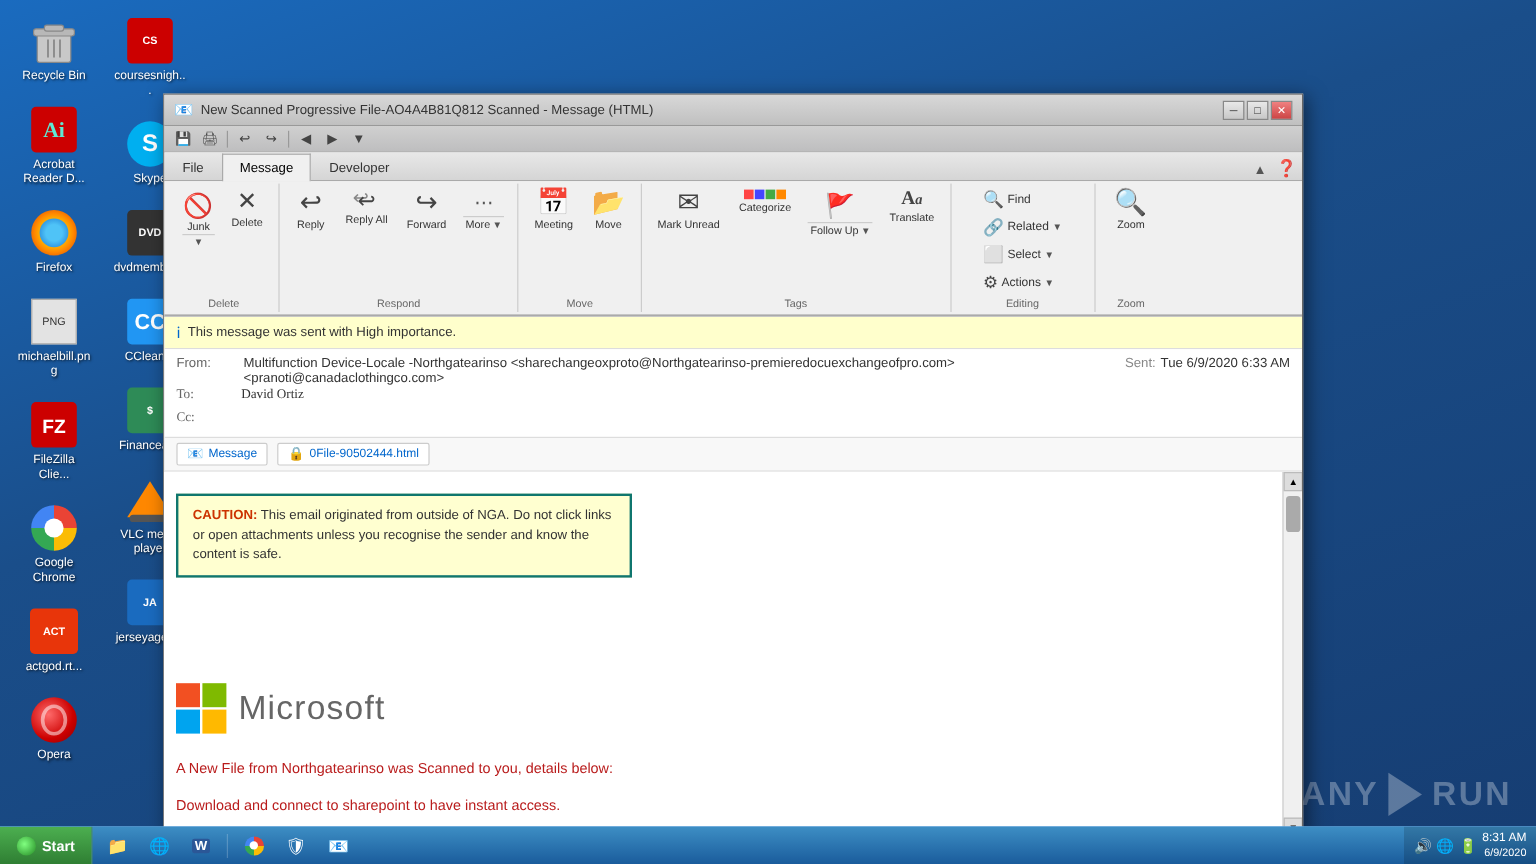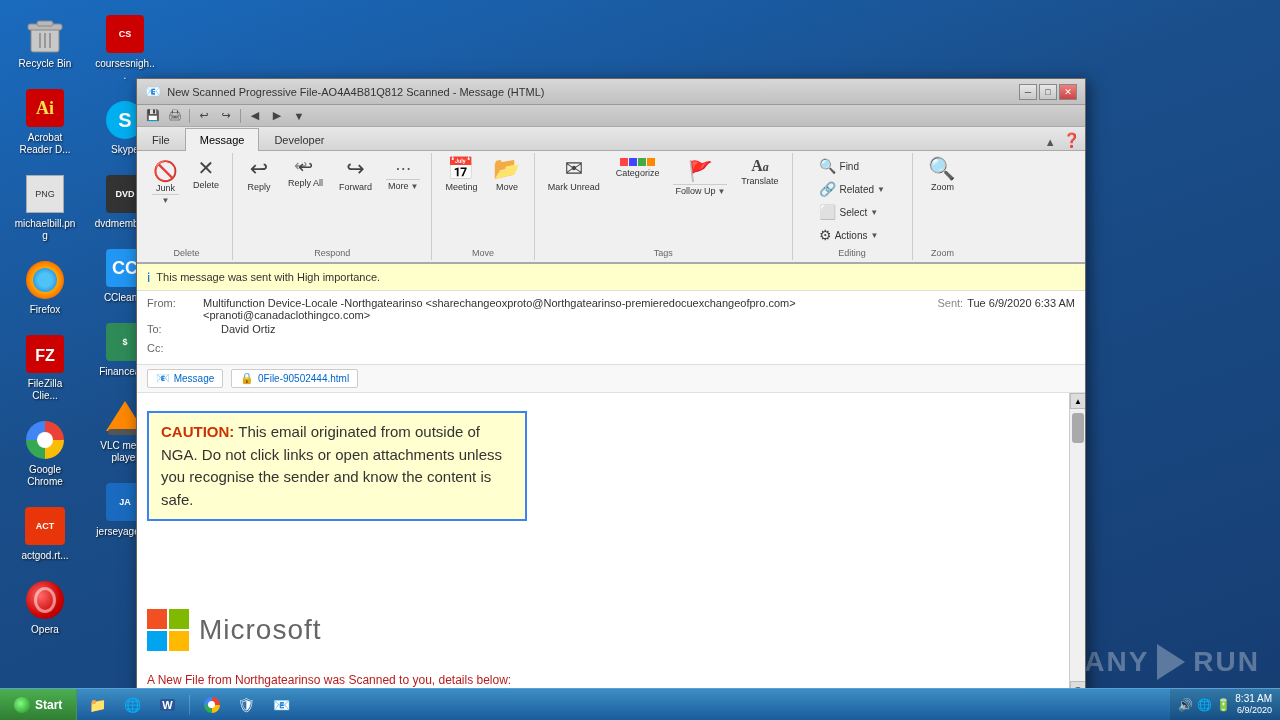--- a/index.html
+++ b/index.html
@@ -54,21 +54,21 @@
     
     .adobe-icon-box {
       width: 38px; height: 38px;
       background: #cc0000;
       display: flex;
       align-items: center;
       justify-content: center;
       border-radius: 4px;
     }
     .adobe-icon-box span {
-      color: #fde047;
+      color: #5eead4;
       font-weight: bold;
       font-size: 18px;
       font-family: serif;
     }
 
     
     .firefox-icon {
       width: 38px; height: 38px;
       background: radial-gradient(circle at 50% 50%, #ffcc00 30%, #ff8800 60%, #cc3300 100%);
       border-radius: 50%;
@@ -400,24 +400,25 @@
     .info-icon { color: #0066cc; font-size: 13px; }
 
     
     .email-headers {
       padding: 6px 10px;
       border-bottom: 1px solid #ddd;
       background: white;
     }
     .header-row {
       display: flex;
-      gap: 24px;
+      gap: 4px;
       margin-bottom: 2px;
       font-size: 11px;
       line-height: 1.5;
+      font-family: Liberation Serif, serif;
     }
     .header-label {
       color: #666;
       min-width: 50px;
       flex-shrink: 0;
     }
     .header-value { color: #333; flex: 1; }
     .header-sent {
       display: flex;
       justify-content: flex-end;
@@ -472,24 +473,24 @@
       background: #f0f0f0;
       border-left: 1px solid #ccc;
     }
     .scroll-up { position: absolute; top: 0; left: 0; width: 16px; height: 16px; background: #ddd; border: 1px solid #bbb; display: flex; align-items: center; justify-content: center; font-size: 8px; cursor: pointer; }
     .scroll-down { position: absolute; bottom: 0; left: 0; width: 16px; height: 16px; background: #ddd; border: 1px solid #bbb; display: flex; align-items: center; justify-content: center; font-size: 8px; cursor: pointer; }
     .scroll-thumb { position: absolute; top: 20px; left: 2px; width: 12px; height: 30px; background: #aaa; border-radius: 3px; }
 
     
     .caution-box {
       background: #ffffd0;
-      border: 2px solid #3b82f6;
+      border: 2px solid #0f766e;
       padding: 8px 12px;
       margin: 8px 0;
-      font-size: 15px;
+      font-size: 11px;
       line-height: 1.5;
       max-width: 380px;
       color: #333;
     }
     .caution-label { font-weight: bold; color: #cc3300; }
 
     
     .microsoft-logo {
       display: flex;
       align-items: center;
@@ -611,32 +612,32 @@
       <div class="icon-img">
         <div class="adobe-icon-box">
             <span>Ai</span>
           </div>
       </div>
       <div class="icon-label">Acrobat Reader D...</div>
     </div>
 
     <div class="desktop-icon">
       <div class="icon-img">
-        <div class="img-icon">PNG</div>
-      </div>
-      <div class="icon-label">michaelbill.png</div>
-    </div>
-
-    <div class="desktop-icon">
-      <div class="icon-img">
         <div class="firefox-icon">
           <div class="firefox-inner"></div>
         </div>
       </div>
       <div class="icon-label">Firefox</div>
+    </div>
+
+    <div class="desktop-icon">
+      <div class="icon-img">
+        <div class="img-icon">PNG</div>
+      </div>
+      <div class="icon-label">michaelbill.png</div>
     </div>
 
     <div class="desktop-icon">
       <div class="icon-img">
         <div class="generic-icon" style="background: #cc0000; width:38px; height:38px; border-radius:4px;">
           <svg width="30" height="30" viewBox="0 0 30 30">
             <rect x="2" y="2" width="26" height="26" fill="#cc0000"></rect>
             <text x="15" y="22" text-anchor="middle" fill="white" font-size="16" font-weight="bold">FZ</text>
           </svg>
         </div>

